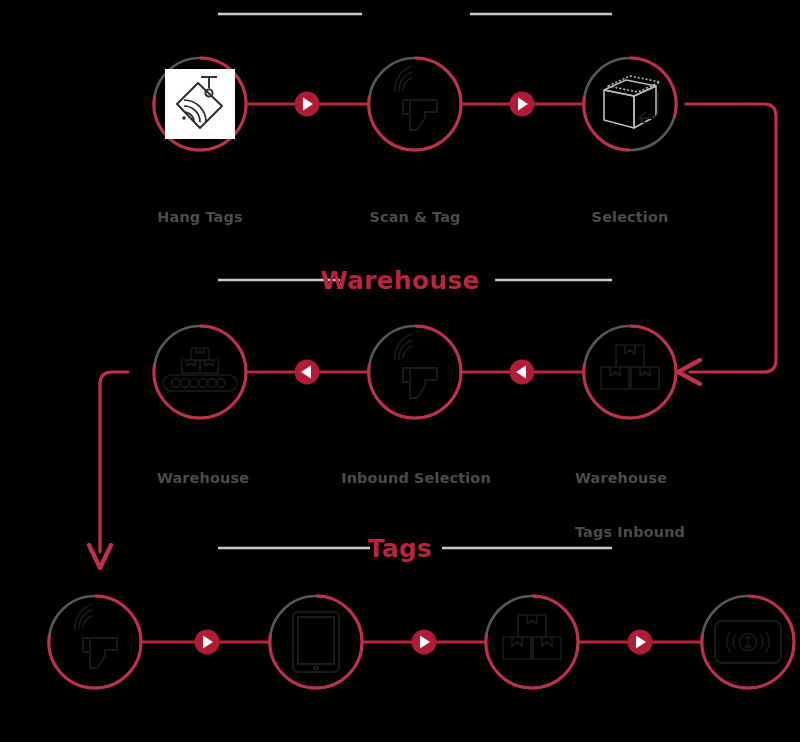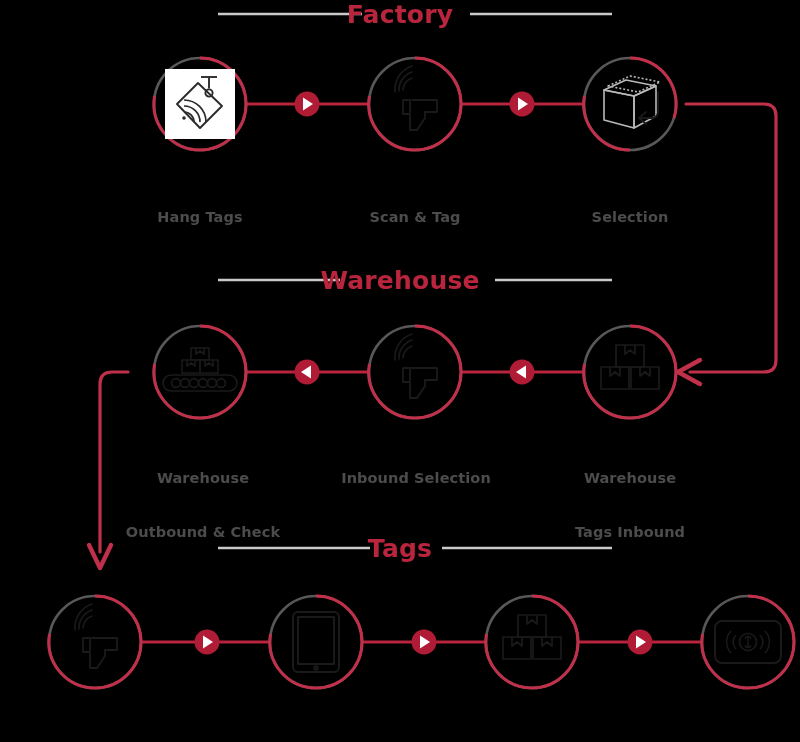--- a/index.html
+++ b/index.html
@@ -36,21 +36,21 @@
     text-align: center;
     transform: translateX(-50%);
     font-family: "DejaVu Sans", "Liberation Sans", sans-serif;
   }
   .node-label {
     position: absolute;
     color: #4C4C4C;
     font-weight: bold;
     font-size: 14.5px;
     line-height: 18px;
-    text-align: center;
+    text-align: left;
     white-space: pre;
     transform: translateX(-50%);
     letter-spacing: 0.1px;
     font-family: "DejaVu Sans", "Liberation Sans", sans-serif;
   }
 </style>
 </head>
 <body>
 
 <div id="stage">
@@ -296,37 +296,35 @@
         <circle cx="424" cy="642" r="12.5" fill="#B01C36"></circle>
         <path d="M 420 635.5 L 430 642 L 420 648.5 Z" fill="#FFFFFF"></path>
       </g>
       <g>
         <circle cx="640" cy="642" r="12.5" fill="#B01C36"></circle>
         <path d="M 636 635.5 L 646 642 L 636 648.5 Z" fill="#FFFFFF"></path>
       </g>
     </g>
   </svg>
 
-  <div class="section-title" style="left:400px; top:0px;">Factory</div>
   <div class="section-title" style="left:400px; top:266px;">Warehouse</div>
   <div class="section-title" style="left:400px; top:534px;">Tags</div>
 
   <div class="node-label" style="left:200px; top:172px;">
     <div>Hang Tags</div>
   </div>
   <div class="node-label" style="left:415px; top:172px;">
     <div>Scan &amp; Tag</div>
   </div>
   <div class="node-label" style="left:630px; top:172px;">
     <div>Selection</div>
   </div>
 
   <div class="node-label" style="left:203px; top:433px;">
     <div>Warehouse</div>
-    <div>Outbound &amp; Check</div>
   </div>
   <div class="node-label" style="left:416px; top:433px;">
     <div>Inbound Selection</div>
   </div>
   <div class="node-label" style="left:630px; top:433px;">
     <div>Warehouse</div>
     <div>Tags Inbound</div>
   </div>
 
   <div class="node-label" style="left:102px; top:703px;">

